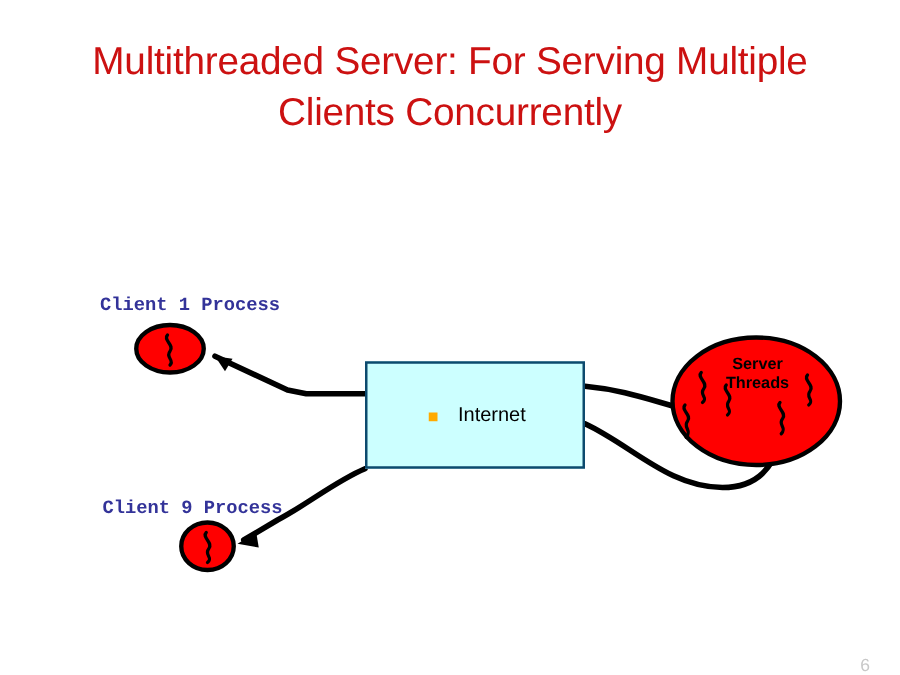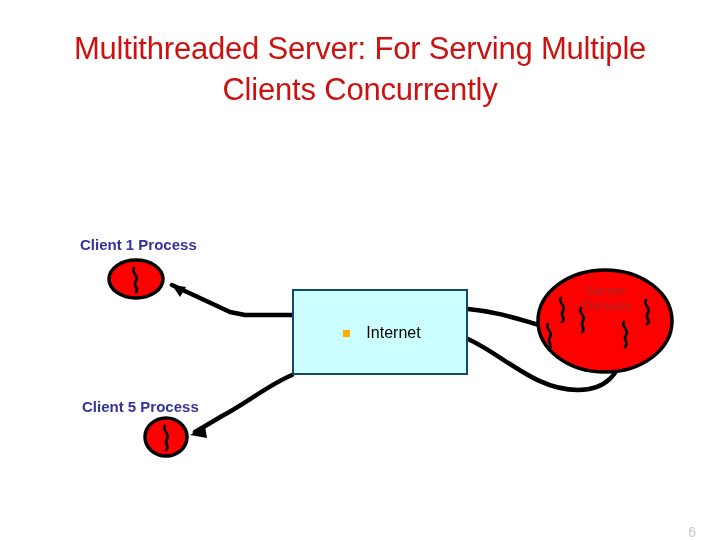--- a/index.html
+++ b/index.html
@@ -30,21 +30,21 @@
     color: #CC1111;
     font-family: "Liberation Sans", sans-serif;
     font-size: 31px;
     font-weight: normal;
     line-height: 1.33;
     letter-spacing: -0.2px;
   }
   .diagram-label {
     position: absolute;
     color: #333399;
-    font-family: Liberation Sans, sans-serif;
+    font-family: Liberation Mono, monospace;
     font-weight: bold;
     font-size: 15px;
     white-space: nowrap;
   }
   #label-client1 { left: 80px; top: 224px; }
   #label-client2 { left: 82px; top: 386px; }
   #label-server  { left: 520px; top: 221px; }
 
   #svg-diagram {
     position: absolute;
@@ -92,21 +92,21 @@
     color: #C8C8C8;
     font-family: "Liberation Sans", sans-serif;
     font-size: 14px;
   }
   #server-threads-label {
     position: absolute;
     left: 566px;
     top: 272px;
     width: 80px;
     text-align: center;
-    color: #b91c1c;
+    color: #000000;
     font-family: "Liberation Sans", sans-serif;
     font-size: 13px;
     font-weight: bold;
     line-height: 1.15;
     pointer-events: none;
   }
 </style>
 </head>
 <body>
 
@@ -163,18 +163,18 @@
 
   <div id="internet-box">
     <div id="internet-row">
       <span id="internet-bullet"></span>
       <span id="internet-text">Internet</span>
     </div>
   </div>
 
   <div class="diagram-label" id="label-client1">Client 1 Process</div>
 
-  <div class="diagram-label" id="label-client2">Client 5 Process</div>
+  <div class="diagram-label" id="label-client2">Client 9 Process</div>
 
 
   <div id="page-number">6</div>
 
 </div>
 
 </body></html>

